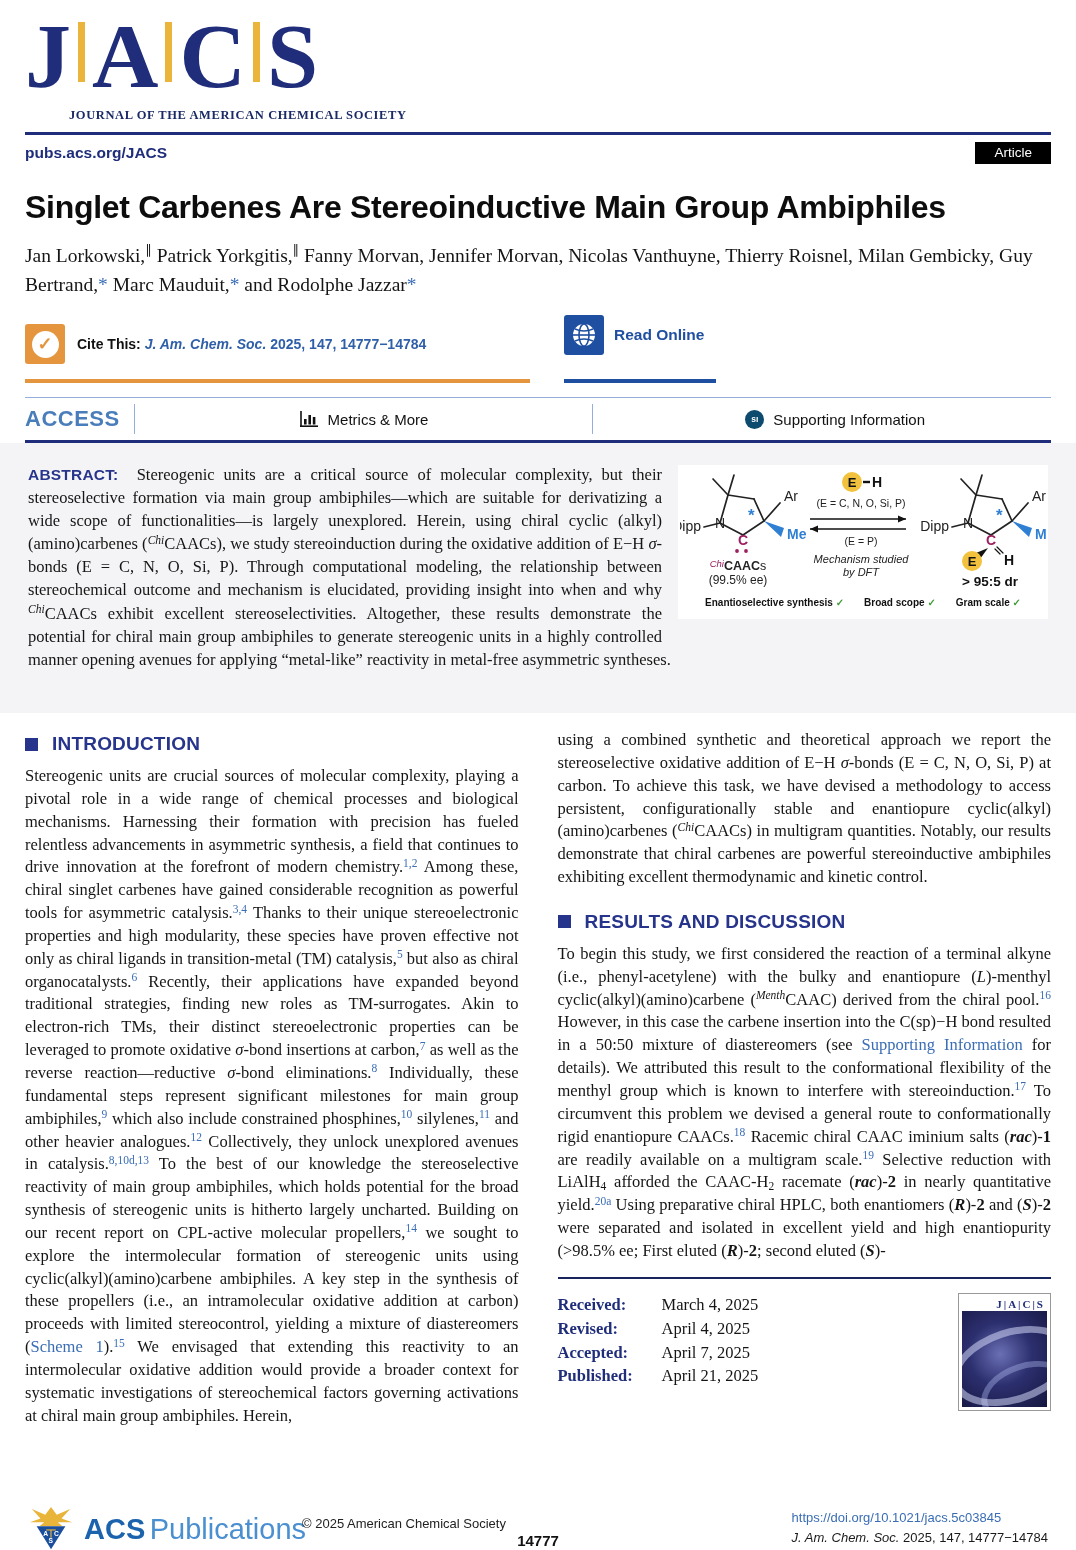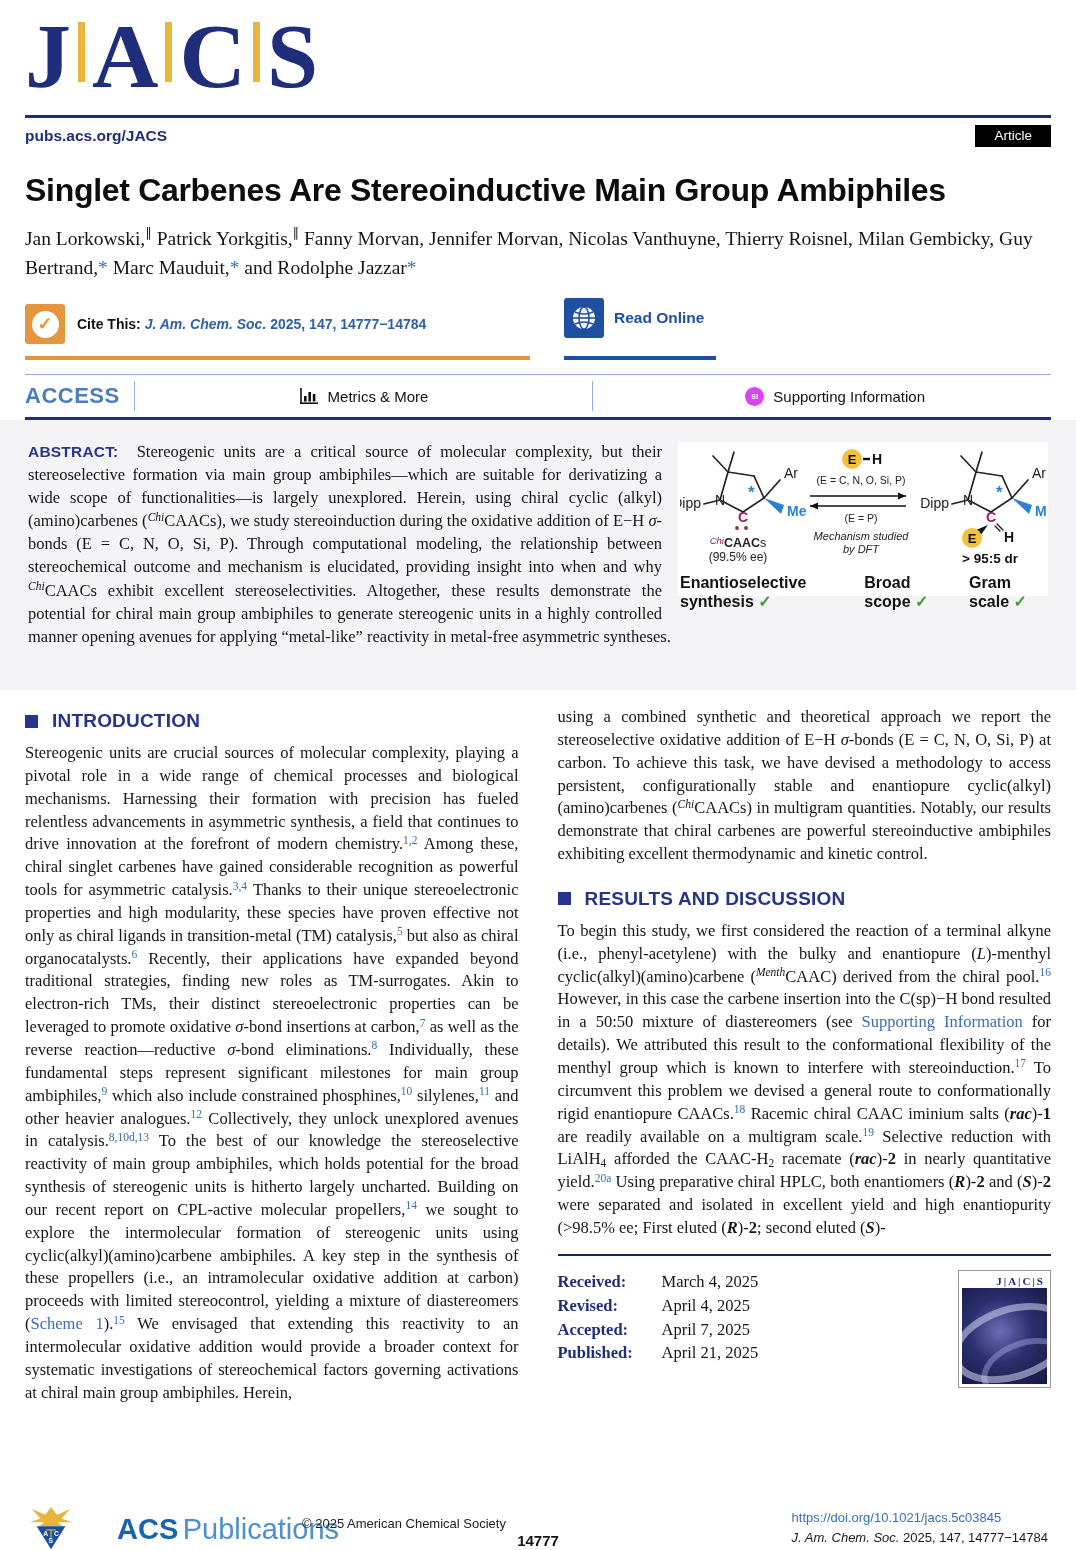--- a/index.html
+++ b/index.html
@@ -25,37 +25,37 @@
   .author-dagger { font-size:13px; vertical-align:super; color:#222; }
 
   
   .cite-row { margin:16px 25px 0; display:flex; align-items:stretch; gap:34px; }
   .cite-box { display:flex; align-items:center; gap:12px; border-bottom:4px solid #e5953e; padding-bottom:6px; width:505px; }
   .cite-icon { width:40px; height:40px; background:#e5953e; border-radius:3px; display:flex; align-items:center; justify-content:center; flex:none; }
   .cite-icon-circle { width:27px; height:27px; background:#fff; border-radius:50%; display:flex; align-items:center; justify-content:center; color:#e5953e; font-weight:bold; font-size:18px; }
   .cite-text { font-size:14px; font-weight:bold; color:#111; }
   .cite-journal { color:#2f5fa8; font-style:italic; font-weight:bold; }
   .cite-rest { color:#2f5fa8; font-weight:bold; font-style:normal; }
-  .read-box { display:flex; align-items:center; gap:10px; border-bottom:4px solid #1f4fa0; padding-bottom:18px; width:152px; }
+  .read-box { display:flex; align-items:center; gap:10px; border-bottom:4px solid #1f4fa0; padding-bottom:24px; width:152px; }
   .read-icon { width:40px; height:40px; background:#1f4fa0; border-radius:3px; display:flex; align-items:center; justify-content:center; flex:none; }
   .read-label { color:#1f4fa0; font-weight:bold; font-size:15.5px; }
 
   
   .access-row { margin:14px 25px 0; border-top:1.5px solid #96aedd; border-bottom:3.5px solid #1f2d7b; display:flex; align-items:center; height:46px; }
   .access-label { color:#4a7ebb; font-size:22px; font-weight:bold; letter-spacing:0.5px; padding-right:14px; }
   .access-item { display:flex; align-items:center; gap:9px; font-size:15px; color:#111; border-left:1.5px solid #96aedd; height:30px; padding:0 0 0 0; flex:1; justify-content:center; }
   .access-item:first-of-type { flex:0.62; }
-  .si-circle { width:19px; height:19px; border-radius:50%; background:#d946ef; color:#fff; font-size:8.5px; font-weight:bold; display:flex; align-items:center; justify-content:center;margin-left:26px; }
+  .si-circle { width:19px; height:19px; border-radius:50%; background:#0c4a6e; color:#fff; font-size:8.5px; font-weight:bold; display:flex; align-items:center; justify-content:center;margin-left:26px; }
 
   
   .abstract { margin-top:0; background:#f4f4f6; padding:20px 28px 18px; min-height:270px; }
   .abstract-graphic { float:right; width:370px; height:154px; background:#ffffff; margin:2px 0 8px 16px; padding:4px 2px 0; }
   .abstract-text { font-family:"Liberation Serif",serif; font-size:16.5px; line-height:1.4; text-align:justify; color:#151515; }
   .abstract-label { color:#27348b; font-family:"Liberation Sans",sans-serif; font-weight:bold; font-size:15.5px; letter-spacing:0.2px; }
-  .checks-row { display:flex; gap:20px; font-size:16px; font-weight:bold; color:#111; margin-top:2px; }
+  .checks-row { display:flex; justify-content:center; gap:20px; font-size:10px; font-weight:bold; color:#111; margin-top:2px; }
   .check-mark { color:#3f9b35; }
 
   
   .columns { display:flex; gap:39px; margin:16px 25px 0; height:778px; overflow:hidden; }
   .col { width:502px; }
   .section-heading { display:flex; align-items:center; gap:14px; margin:4px 0 10px; }
   .heading-square { width:13px; height:13px; background:#27348b; flex:none; }
   .heading-text { color:#27348b; font-weight:bold; font-size:19px; letter-spacing:0.2px; }
   .body-par { font-family:"Liberation Serif",serif; font-size:16.5px; line-height:1.385; text-align:justify; color:#151515; }
   .seg-i { font-style:italic; }
@@ -73,21 +73,21 @@
   .rec-value { color:#151515; }
   .cover-thumb { width:93px; height:118px; border:1px solid #999; background:#fff; padding:3px; display:flex; flex-direction:column; }
   .cover-logo { font-family:"Liberation Serif",serif; font-weight:bold; font-size:11px; color:#1f2d7b; text-align:right; letter-spacing:2px; padding:1px 2px; }
   .cover-art { flex:1; background:radial-gradient(circle at 45% 45%, #6a6fb5 0%, #2c2f6e 45%, #14163f 100%); position:relative; overflow:hidden; }
   .cover-art::after { content:""; position:absolute; left:-12px; top:18px; width:110px; height:60px; border:7px solid rgba(210,215,245,0.55); border-radius:50%; transform:rotate(-18deg); }
   .cover-art::before { content:""; position:absolute; left:18px; top:52px; width:80px; height:46px; border:6px solid rgba(160,170,225,0.45); border-radius:50%; transform:rotate(-18deg); }
 
   
   .footer { position:absolute; left:0; right:0; bottom:0; height:70px; }
   .footer-logo { position:absolute; left:28px; top:12px; display:flex; align-items:center; gap:10px; }
-  .footer-acs { font-size:29px; color:#1b64ad; font-weight:bold;margin-left:33px; }
+  .footer-acs { font-size:29px; color:#1b64ad; font-weight:bold; }
   .footer-pubs { font-size:29px; color:#4a8fd0; font-weight:normal; }
   .footer-copyright { position:absolute; left:302px; top:22px; font-size:13px; color:#222; }
   .footer-page { position:absolute; left:50%; transform:translateX(-50%); top:38px; font-size:15px; font-weight:bold; color:#111; }
   .footer-right { position:absolute; right:28px; top:14px; text-align:left; font-size:13px; line-height:1.5; }
   .footer-doi { color:#3a6db5; text-decoration:none; display:block; }
   .footer-cite { color:#1a1a1a; }
   .footer-cite .j { font-style:italic; }
 
   
   svg text { font-family:"Liberation Sans",sans-serif; }
@@ -100,20 +100,21 @@
   <div class="header">
     <div class="logo-row">
       <span class="logo-letter">J</span>
       <span class="logo-bar"></span>
       <span class="logo-letter">A</span>
       <span class="logo-bar"></span>
       <span class="logo-letter">C</span>
       <span class="logo-bar"></span>
       <span class="logo-letter">S</span>
     </div>
+    <div class="logo-subtitle">JOURNAL OF THE AMERICAN CHEMICAL SOCIETY</div>
     <div class="header-rule"></div>
     <div class="url-row">
       <a class="site-url" href="#">pubs.acs.org/JACS</a>
       <span class="article-badge">Article</span>
     </div>
   </div>
 
   <h1 class="title">Singlet Carbenes Are Stereoinductive Main Group Ambiphiles</h1>
   <div class="authors"><span>Jan Lorkowski,</span><span class="author-dagger">∥</span> <span>Patrick Yorkgitis,</span><span class="author-dagger">∥</span> <span>Fanny Morvan,</span> <span>Jennifer Morvan,</span> <span>Nicolas Vanthuyne,</span> <span>Thierry Roisnel,</span> <span>Milan Gembicky,</span> <span>Guy Bertrand,</span><span class="author-star">*</span> <span>Marc Mauduit,</span><span class="author-star">*</span> <span>and Rodolphe Jazzar</span><span class="author-star">*</span> </div>
 

